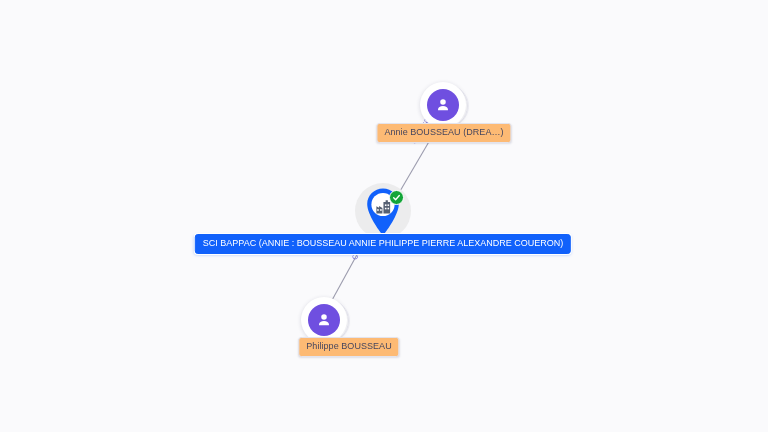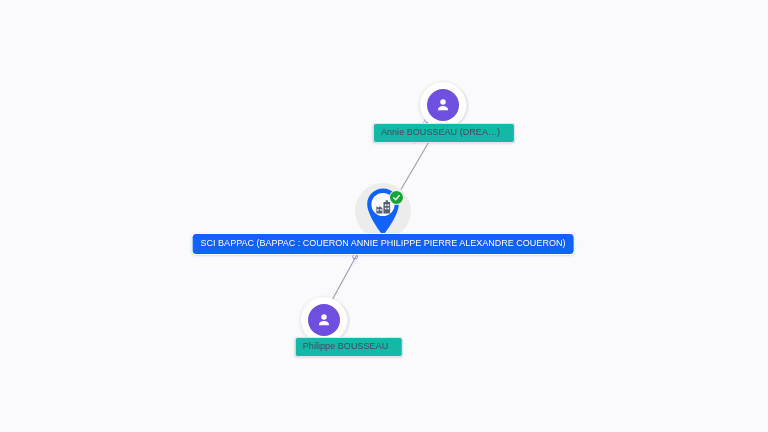--- a/index.html
+++ b/index.html
@@ -128,25 +128,25 @@
     border: 1.5px solid #ffffff;
     display: flex;
     align-items: center;
     justify-content: center;
   }
 
   
   .node-label {
     position: absolute;
     transform: translateX(-50%);
-    background: #14b8a6;
+    background: #fdba74;
     color: #46465e;
     font-size: 9px;
     line-height: 1;
-    padding: 4px 14px 5px 7px;
+    padding: 4px 7px 5px 7px;
     border-radius: 3px;
     border: 1px solid #e3e3ec;
     box-shadow: 0 1px 2px rgba(40,40,80,.13);
     white-space: nowrap;
     letter-spacing: .05px;
   }
 
   .node-label.selected {
     background: #1161fb;
     color: #ffffff;
@@ -203,21 +203,21 @@
           <rect x="18.2" y="12" width="2.2" height="2.2" fill="#ffffff"></rect>
         </svg>
       </div>
       <div class="check-badge">
         <svg width="9" height="9" viewBox="0 0 24 24" fill="none" stroke="#ffffff" stroke-width="3.6" stroke-linecap="round" stroke-linejoin="round">
           <polyline points="4.5,12.8 9.6,17.8 19.5,6.8"></polyline>
         </svg>
       </div>
     </div>
   </div>
-  <div class="node-label selected" style="left:383px; top:234px;">SCI BAPPAC (BAPPAC : COUERON ANNIE PHILIPPE PIERRE ALEXANDRE COUERON)</div>
+  <div class="node-label selected" style="left:383px; top:234px;">SCI BAPPAC (ANNIE : BOUSSEAU ANNIE PHILIPPE PIERRE ALEXANDRE COUERON)</div>
 
   <div class="node person-node" style="left:325px; top:322px;">
     <div class="person-stack s1"></div>
     <div class="person-stack s2"></div>
     <div class="person-ring"></div>
     <div class="person-disc">
       <svg width="18" height="18" viewBox="0 0 24 24" fill="#ffffff">
         <circle cx="12" cy="8" r="3.7"></circle>
         <path d="M12 13.2c-3.7 0-6.6 2.1-6.6 4.6V19h13.2v-1.2c0-2.5-2.9-4.6-6.6-4.6z"></path>
       </svg>

